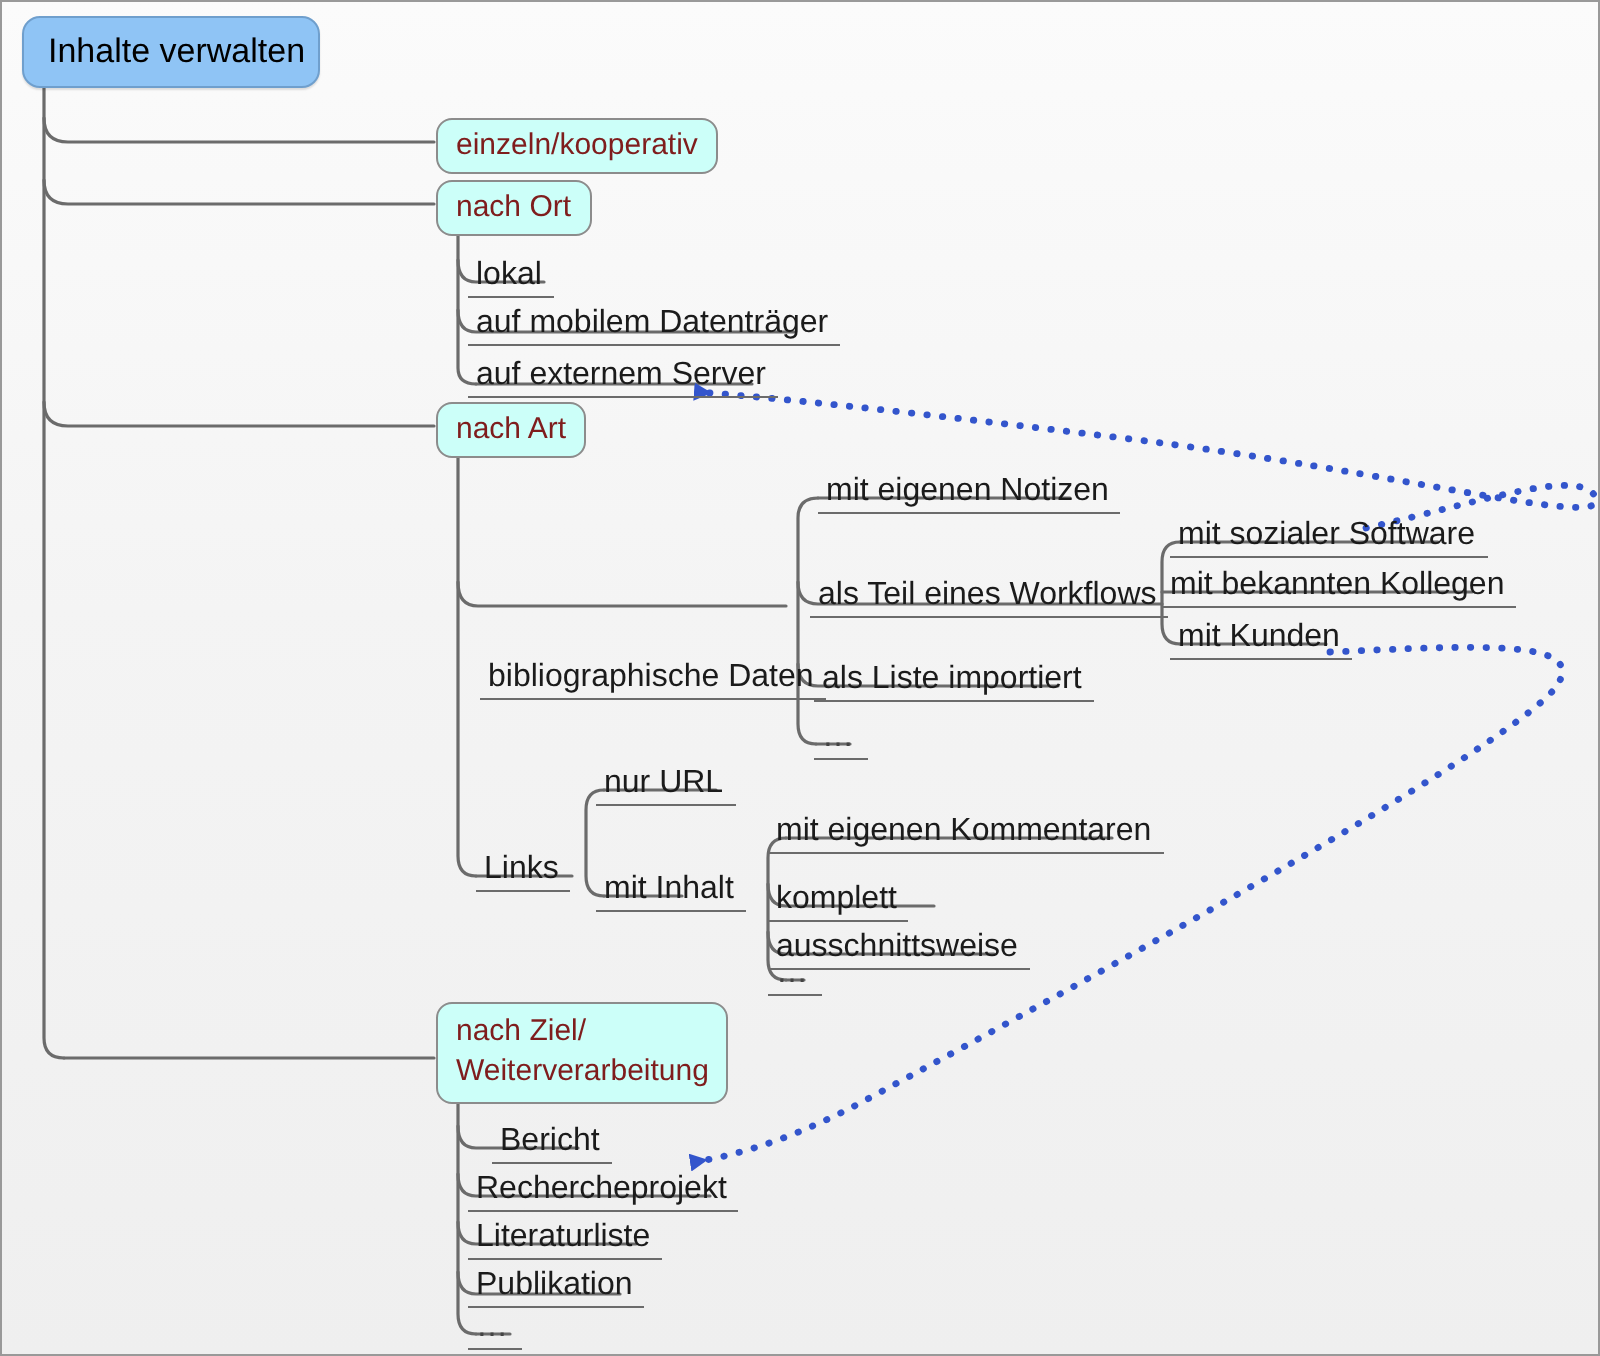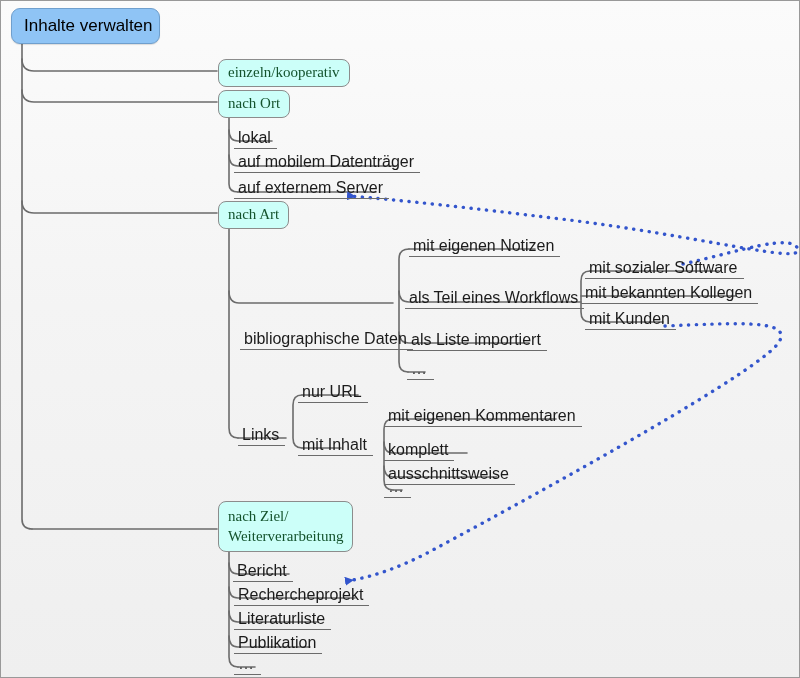--- a/index.html
+++ b/index.html
@@ -28,25 +28,24 @@
     font-size:17px;
     padding:6px 6px 7px 12px;
     line-height:21px;
     box-shadow:0 1px 1px rgba(0,0,0,.12);
   }
 
   .branch{
     background:#ccfff9;
     border:1px solid #8c8c8c;
     border-radius:8px;
-    color:#14532d;
+    color:#7f1d1d;
     font-size:15px;
     padding:3px 9px 4px 9px;
     line-height:19px;
-    font-family:Liberation Serif, serif;
   }
   .branch.two-line{line-height:20px;padding:4px 9px 5px 9px;}
 
   .leaf{
     color:#1b1b1b;
     font-size:16px;
     line-height:17px;
     padding:0 6px 2px 4px;
     border-bottom:1px solid #6b6b6b;
     background:transparent;
@@ -153,19 +152,19 @@
   <div class="node leaf" style="left:297px;top:435px;">mit Inhalt</div>
 
   <div class="node leaf" style="left:383px;top:406px;">mit eigenen Kommentaren</div>
   <div class="node leaf" style="left:383px;top:440px;">komplett</div>
   <div class="node leaf" style="left:383px;top:464px;">ausschnittsweise</div>
   <div class="node leaf dots" style="left:383px;top:477px;">…</div>
 
   <div class="node branch two-line" style="left:217px;top:500px;">nach Ziel/
 Weiterverarbeitung</div>
 
-  <div class="node leaf" style="left:232px;top:561px;">Bericht</div>
+  <div class="node leaf" style="left:245px;top:561px;">Bericht</div>
   <div class="node leaf" style="left:233px;top:585px;">Rechercheprojekt</div>
   <div class="node leaf" style="left:233px;top:609px;">Literaturliste</div>
   <div class="node leaf" style="left:233px;top:633px;">Publikation</div>
   <div class="node leaf dots" style="left:233px;top:654px;">…</div>
 
 </div>
 
 </body></html>

